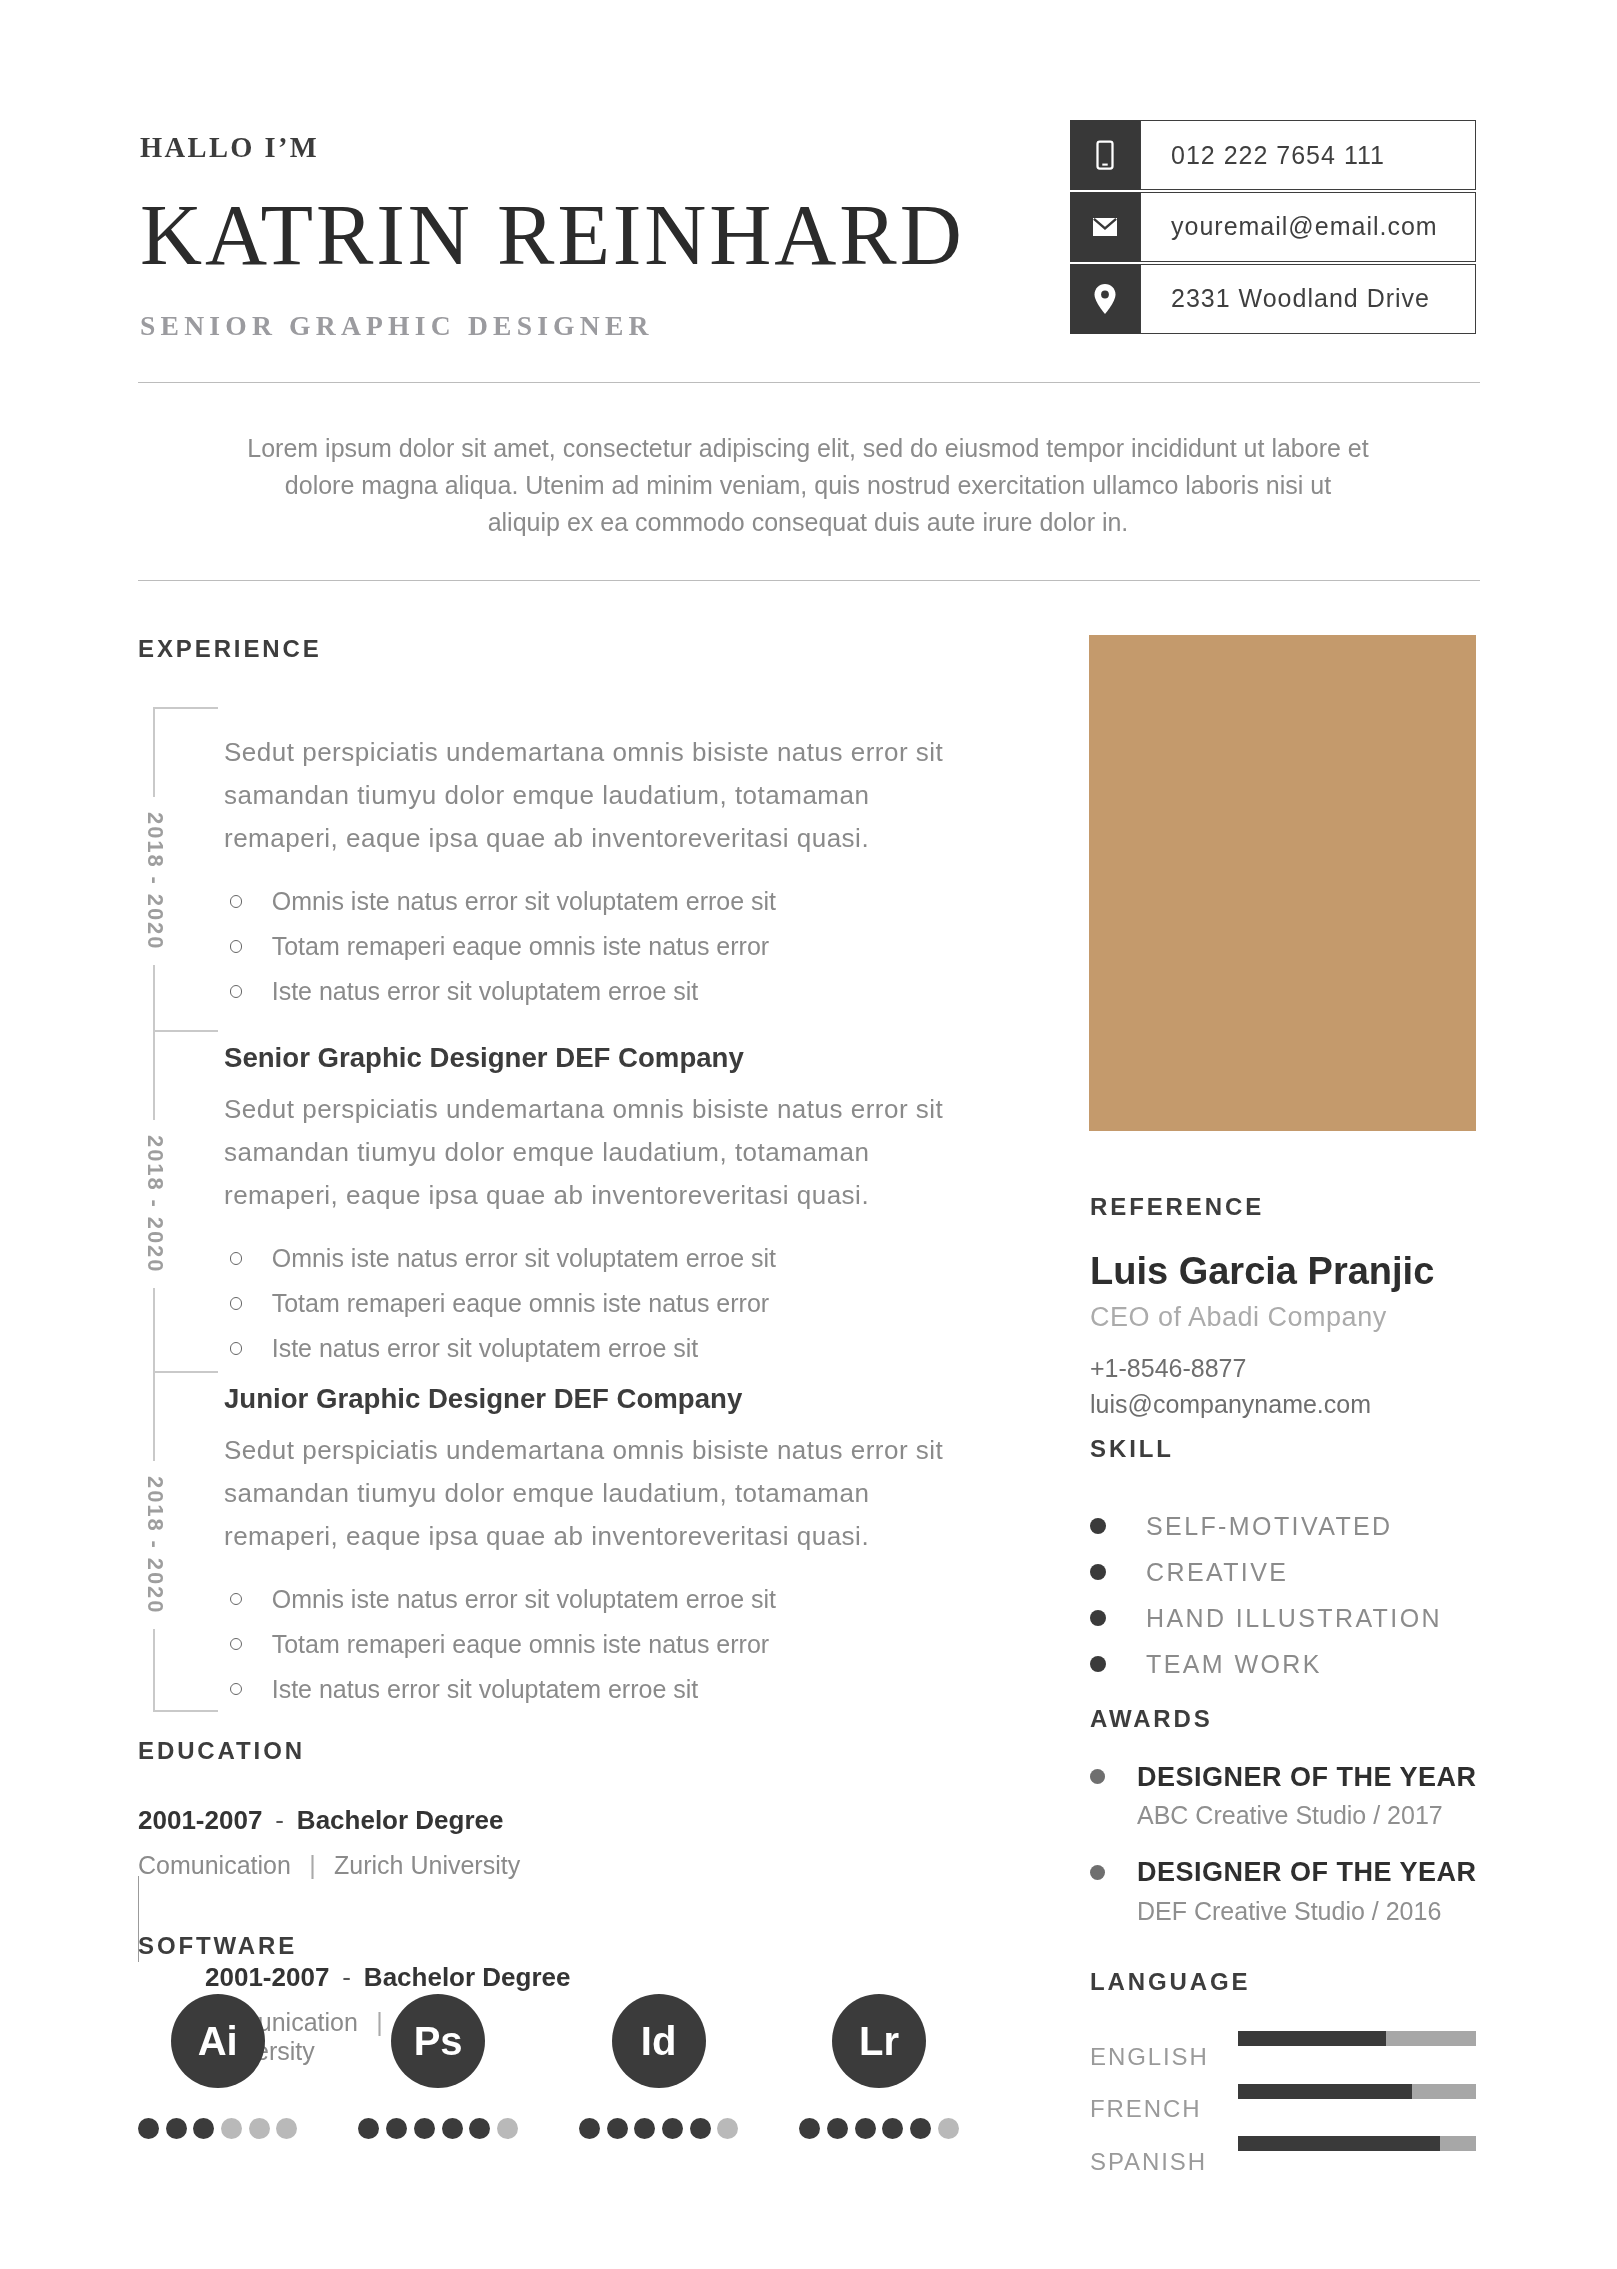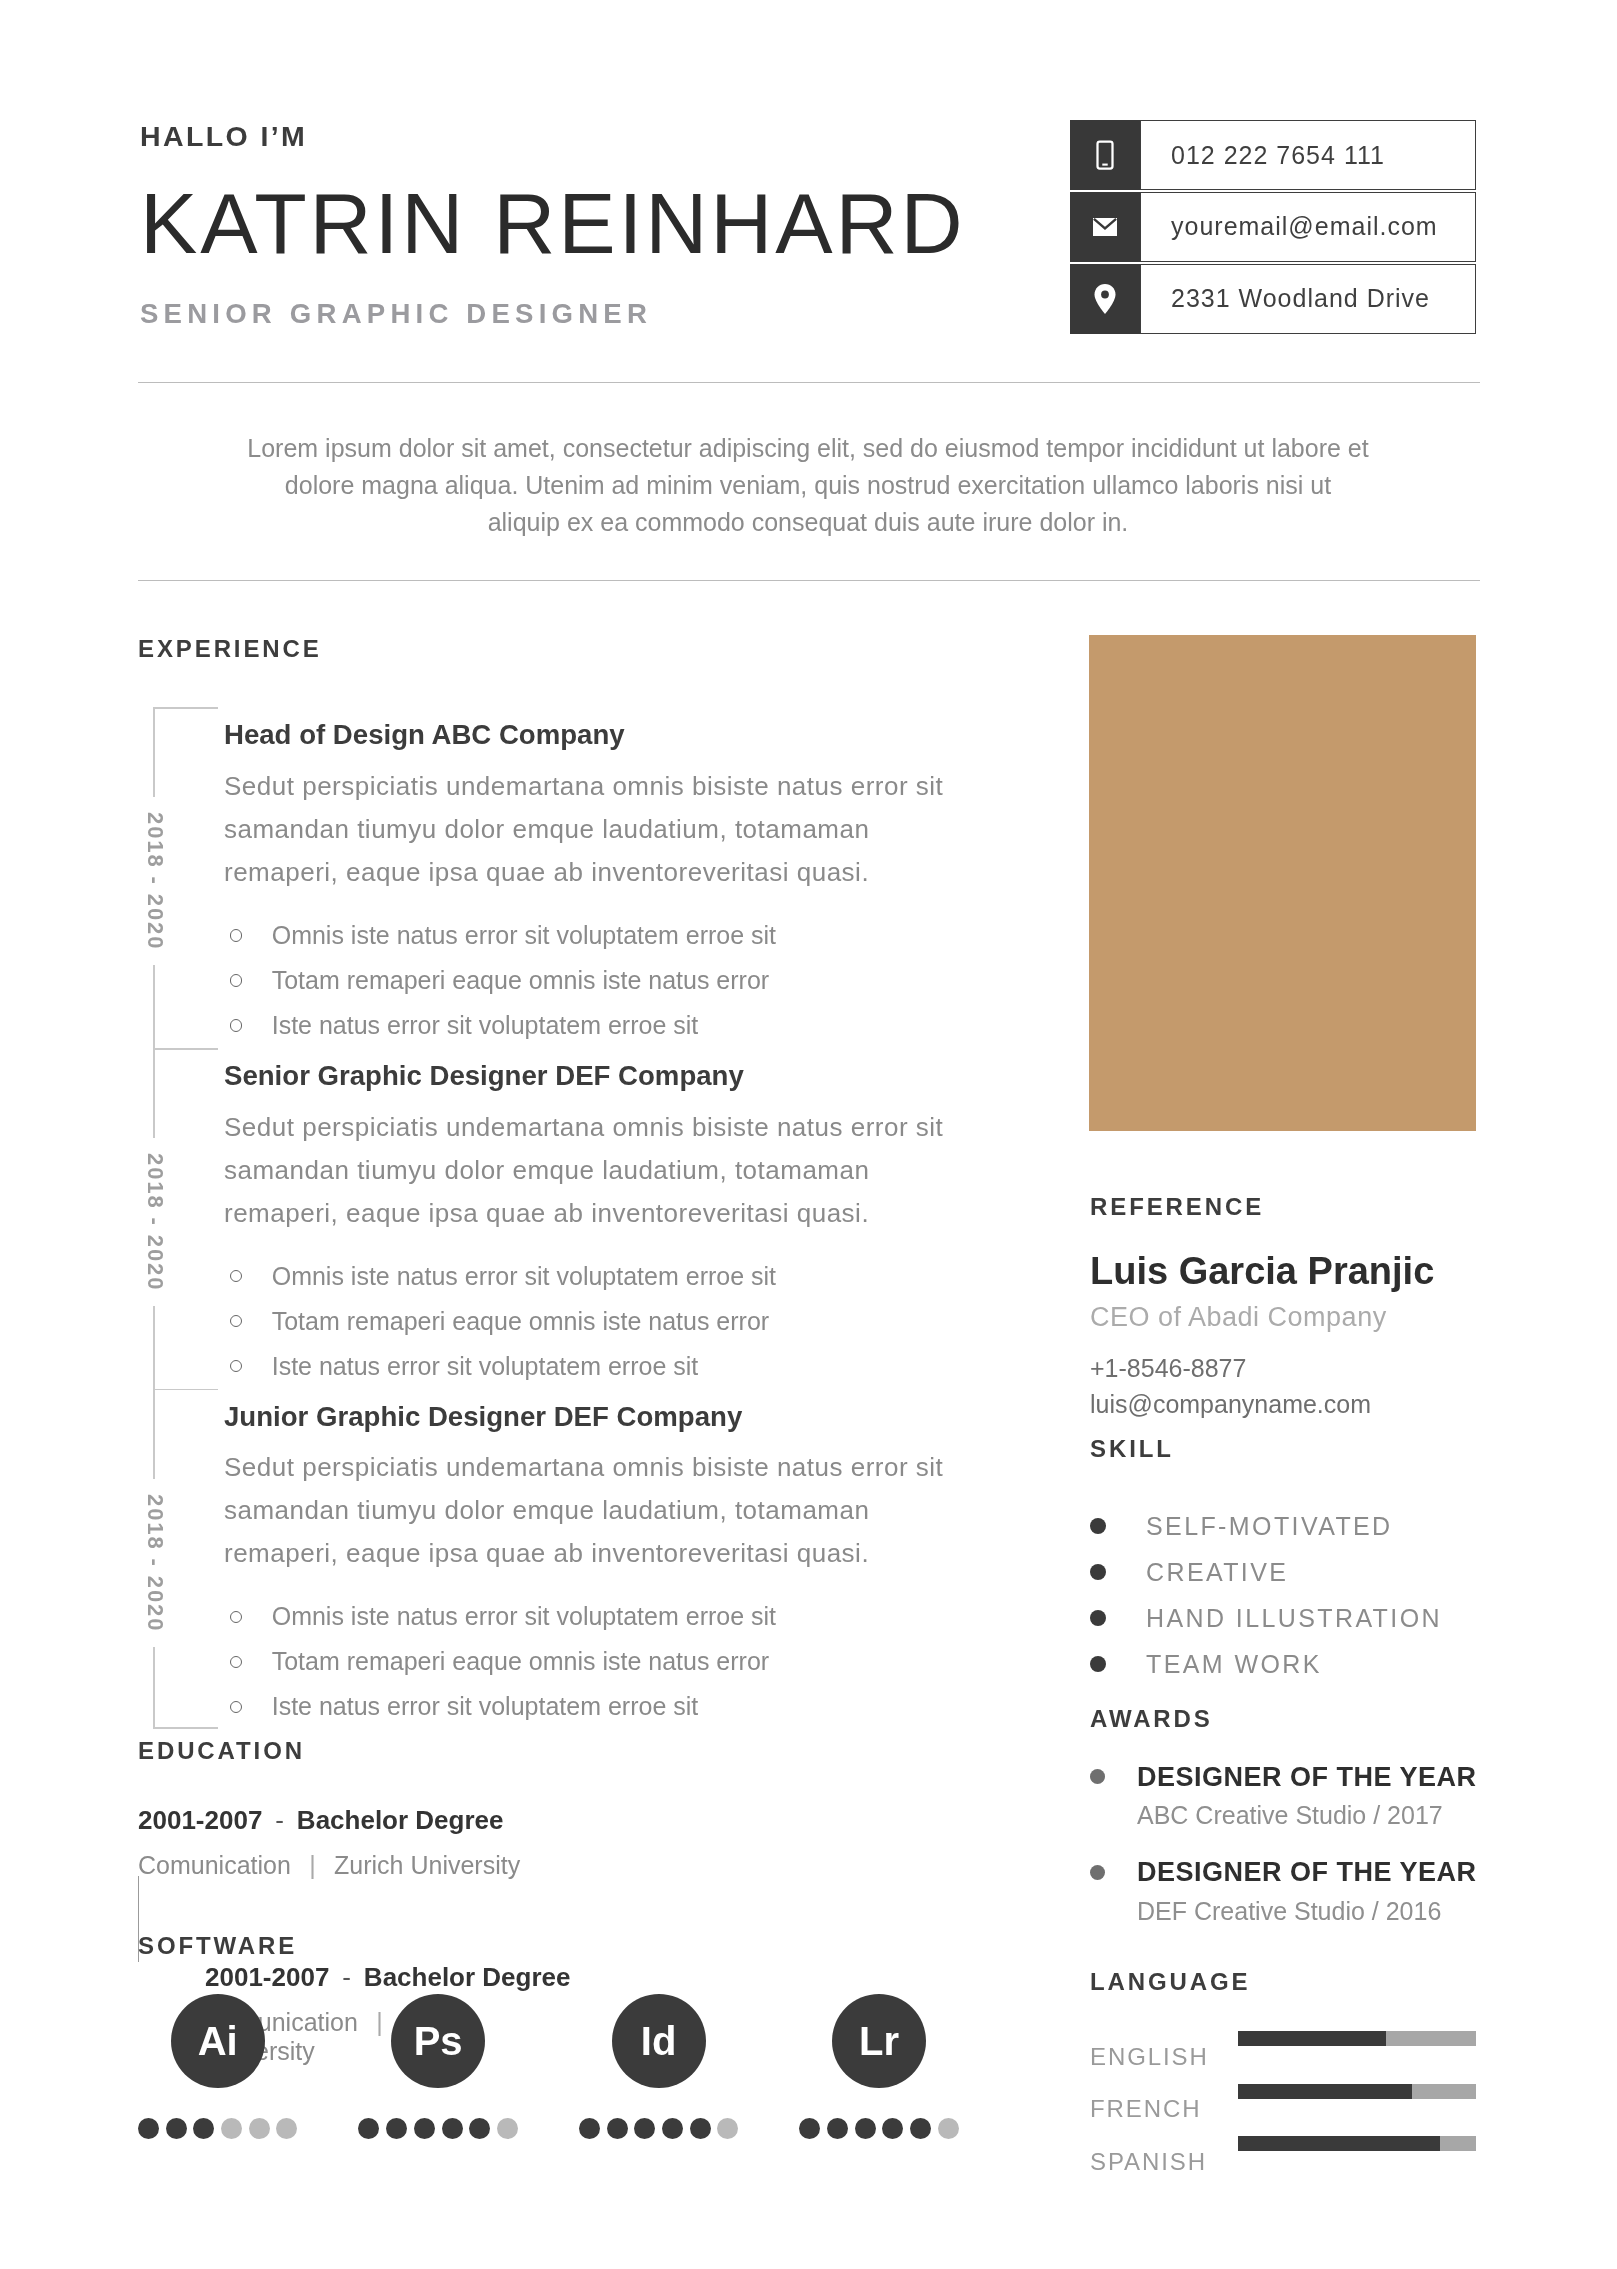--- a/index.html
+++ b/index.html
@@ -1,21 +1,21 @@
 <!DOCTYPE html>
 <html style="font-size:15px"><head>
 <meta charset="utf-8">
 <style>
   * { margin:0; padding:0; box-sizing:border-box; }
   html,body { background:#ffffff; }
   body { font-family:"Liberation Sans", sans-serif; color:#3d3d3d; }
   .page { position:relative; width:1618px; height:2269px; background:#fff; overflow:hidden; }
 
   
-  .hdr { position:absolute; left:140px; top:120px; width:913px; }
+  .hdr { position:absolute; left:140px; top:132px; width:913px;font-family:Liberation Serif, serif; }
   .hello { font-size:28.5px; font-weight:700; letter-spacing:2.4px; color:#3c3c3c; }
   .name  { margin-top:21px; font-size:86px; font-weight:300; letter-spacing:2.9px; color:#2b2b2b; white-space:nowrap; }
   .role  { margin-top:25px; font-size:27.6px; font-weight:600; letter-spacing:5.2px; color:#9b9b9f; }
 
   
   .contact { position:absolute; left:1070px; top:120px; width:406px; }
   .c-row { display:flex; height:70px; margin-bottom:1.9px; }
   .c-ic  { flex:none; width:70px; height:70px; background:#383838; display:flex; align-items:center; justify-content:center; }
   .c-ic svg { width:36px; height:36px; }
   .c-val { flex:1; border:1px solid #3e3e3e; background:#fff; display:flex; align-items:center;
@@ -156,21 +156,20 @@
   <div class="experience">
     <div class="sec-h">EXPERIENCE</div>
 
     <div class="xp">
       <div class="xp-rail">
         <span class="rail-line"></span>
         <span class="tick-top"></span>
         <span class="year">2018 - 2020</span>
       </div>
       <div class="xp-body">
-        <h3>Head of Design ABC Company</h3>
         <p>Sedut perspiciatis undemartana omnis bisiste natus error sit samandan tiumyu dolor emque laudatium, totamaman remaperi, eaque ipsa quae ab inventoreveritasi quasi.</p>
         <ul>
           <li>Omnis iste natus error sit voluptatem erroe sit</li>
           <li>Totam remaperi eaque omnis iste natus error</li>
           <li>Iste natus error sit voluptatem erroe sit</li>
         </ul>
       </div>
     </div>
 
     <div class="xp">

